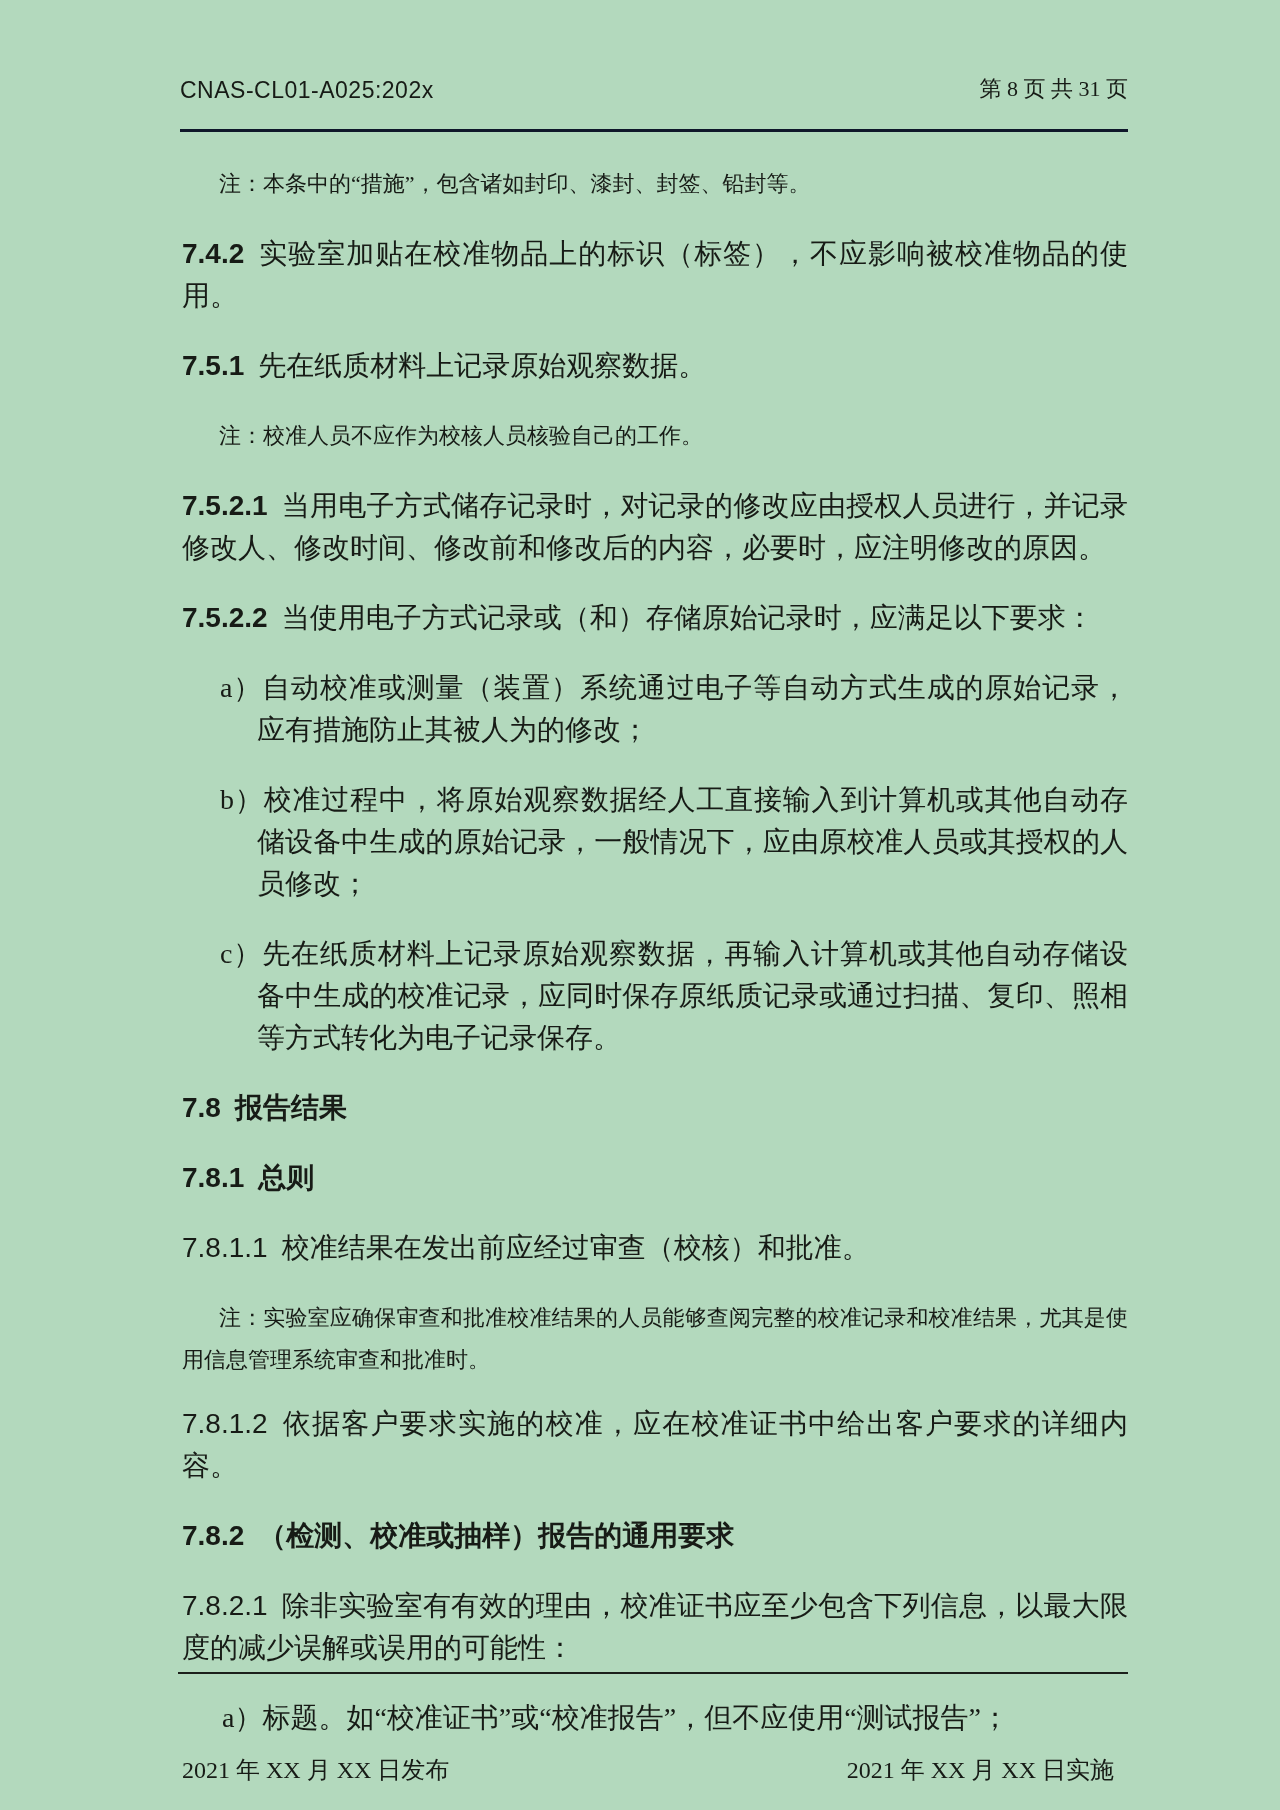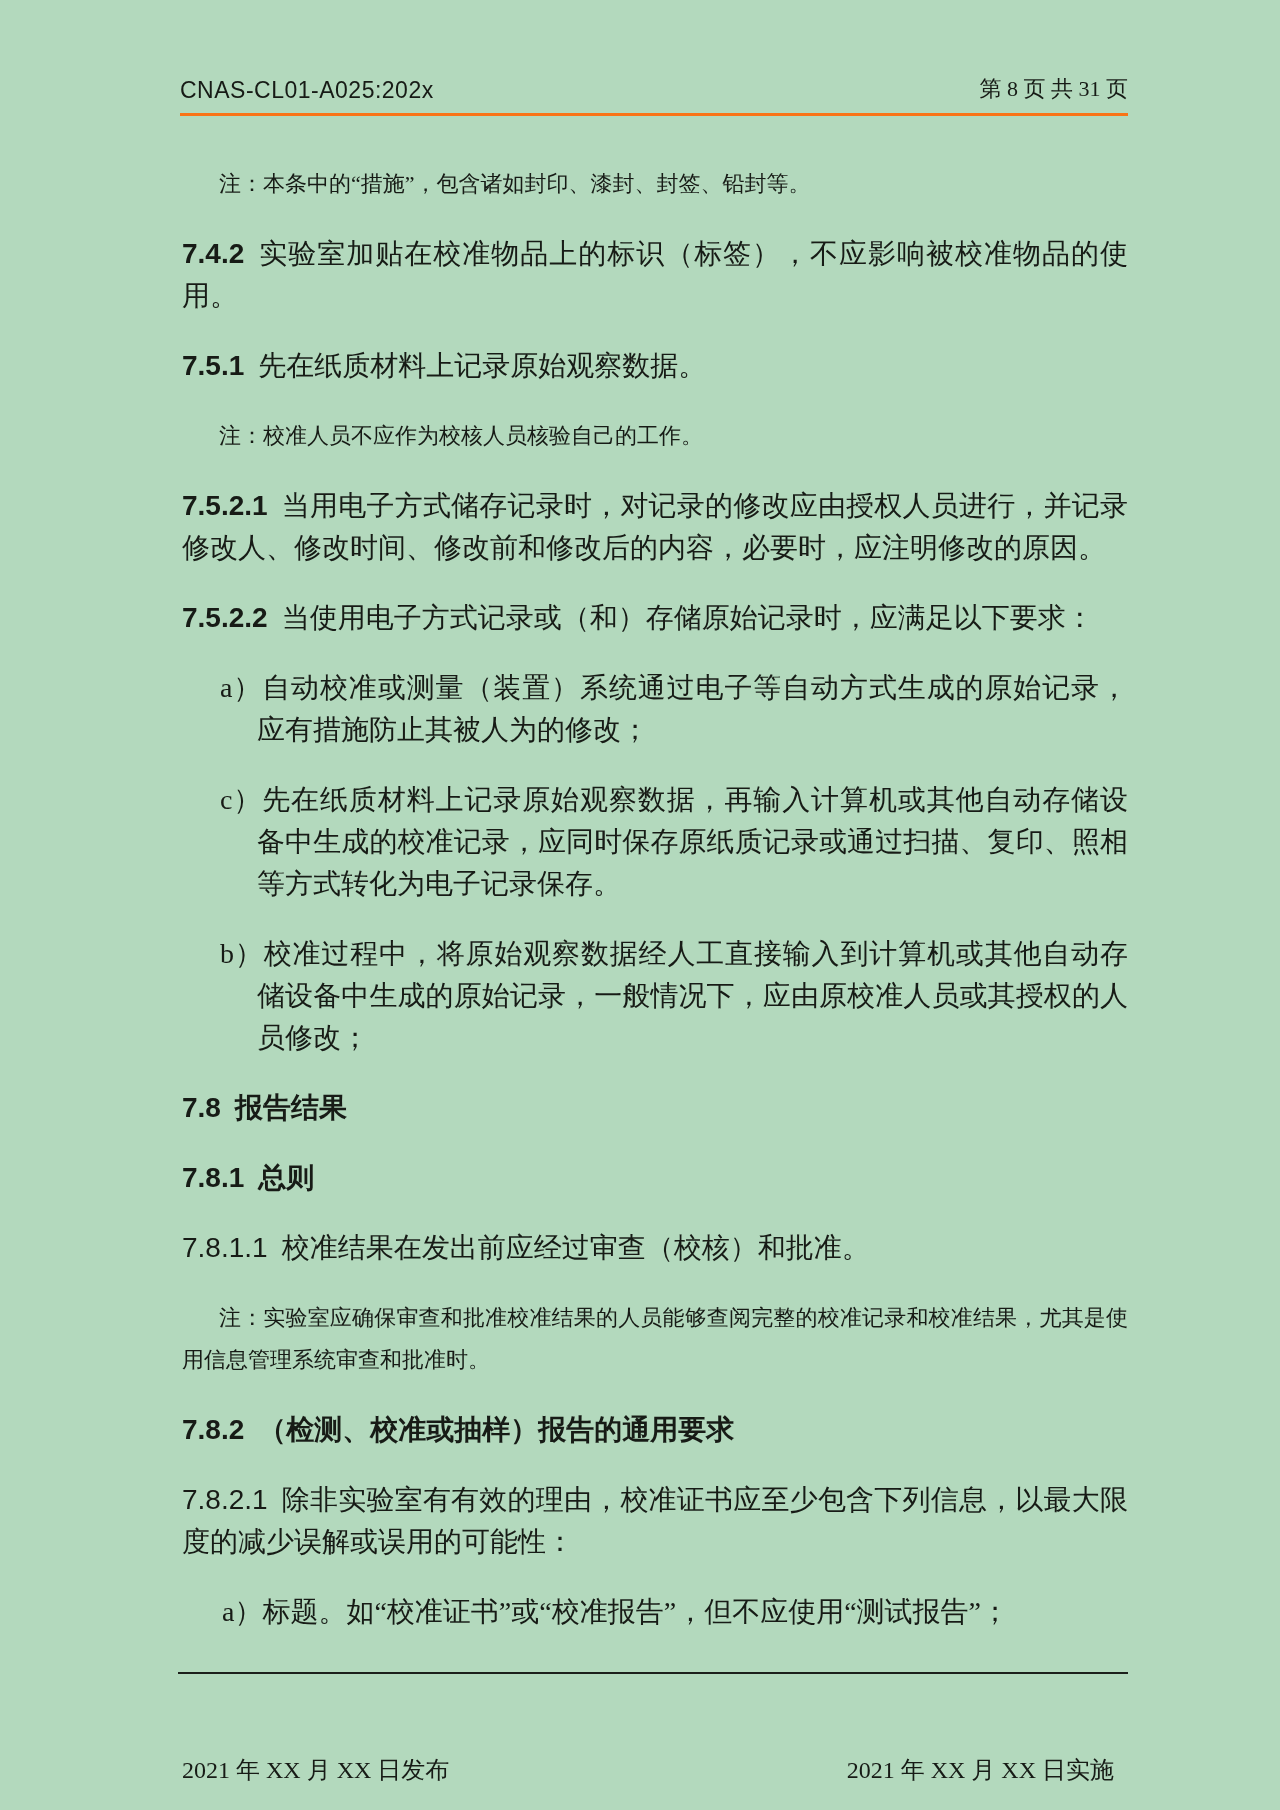--- a/index.html
+++ b/index.html
@@ -6,22 +6,22 @@
   body {
     width:1280px; height:1810px;
     background:#b3d9bd;
     font-family:"Liberation Serif","DejaVu Serif",serif;
     color:#171b16;
     position:relative;
     overflow:hidden;
   }
   .header {
     position:absolute; left:180px; top:74px; width:948px;
-    border-bottom:3px solid #f97316;
-    padding-bottom:9px;
+    border-bottom:3px solid #0f172a;
+    padding-bottom:25px;
     display:flex; justify-content:space-between; align-items:flex-end;
   }
   .header-left {
     font-family:"Liberation Sans","DejaVu Sans",sans-serif;
     font-size:23px; letter-spacing:0.5px;
   }
   .header-right { font-size:22px; }
   .content {
     position:absolute; left:182px; top:141px; width:946px;
   }
@@ -70,31 +70,32 @@
 
   <p class="blk"><span class="num bold">7.5.1</span><span>先在纸质材料上记录原始观察数据。</span></p>
 
   <p class="blk note indent1">注：校准人员不应作为校核人员核验自己的工作。</p>
 
   <p class="blk"><span class="num bold">7.5.2.1</span><span>当用电子方式储存记录时，对记录的修改应由授权人员进行，并记录修改人、修改时间、修改前和修改后的内容，必要时，应注明修改的原因。</span></p>
 
   <p class="blk"><span class="num bold">7.5.2.2</span><span>当使用电子方式记录或（和）存储原始记录时，应满足以下要求：</span></p>
 
   <p class="blk hang">a）自动校准或测量（装置）系统通过电子等自动方式生成的原始记录，应有措施防止其被人为的修改；</p>
+  <p class="blk hang">b）校准过程中，将原始观察数据经人工直接输入到计算机或其他自动存储设备中生成的原始记录，一般情况下，应由原校准人员或其授权的人员修改；</p>
   <p class="blk hang">c）先在纸质材料上记录原始观察数据，再输入计算机或其他自动存储设备中生成的校准记录，应同时保存原纸质记录或通过扫描、复印、照相等方式转化为电子记录保存。</p>
-  <p class="blk hang">b）校准过程中，将原始观察数据经人工直接输入到计算机或其他自动存储设备中生成的原始记录，一般情况下，应由原校准人员或其授权的人员修改；</p>
 
   <p class="blk heading mt6"><span class="num">7.8</span><span>报告结果</span></p>
 
   <p class="blk heading mt6"><span class="num">7.8.1</span><span>总则</span></p>
 
   <p class="blk mt7"><span class="num">7.8.1.1</span><span>校准结果在发出前应经过审查（校核）和批准。</span></p>
 
   <p class="blk note indent1 mt7">注：实验室应确保审查和批准校准结果的人员能够查阅完整的校准记录和校准结果，尤其是使用信息管理系统审查和批准时。</p>
 
+  <p class="blk mt6"><span class="num">7.8.1.2</span><span>依据客户要求实施的校准，应在校准证书中给出客户要求的详细内容。</span></p>
 
   <p class="blk heading"><span class="num">7.8.2</span><span>（检测、校准或抽样）报告的通用要求</span></p>
 
   <p class="blk mt4"><span class="num">7.8.2.1</span><span>除非实验室有有效的理由，校准证书应至少包含下列信息，以最大限度的减少误解或误用的可能性：</span></p>
 
   <p class="blk ind">a）标题。如“校准证书”或“校准报告”，但不应使用“测试报告”；</p>
 
 </div>
 
 <div class="footer-rule"></div>

